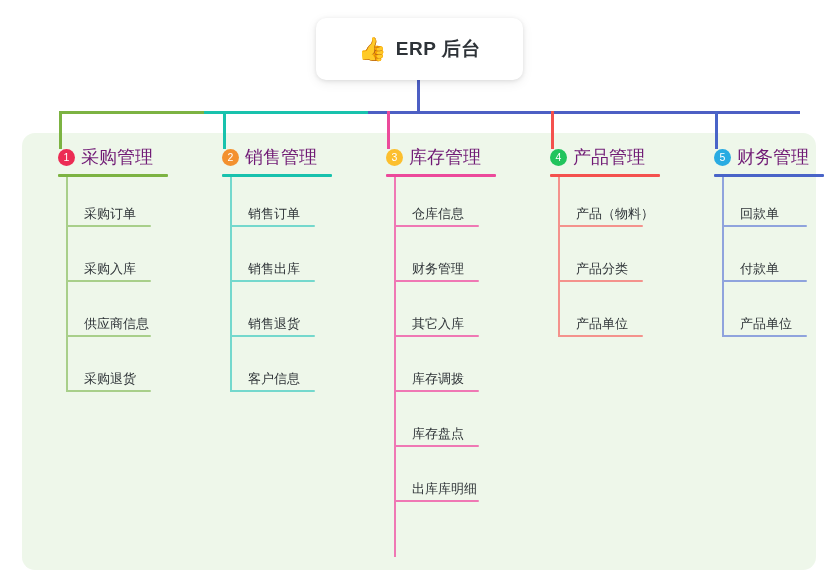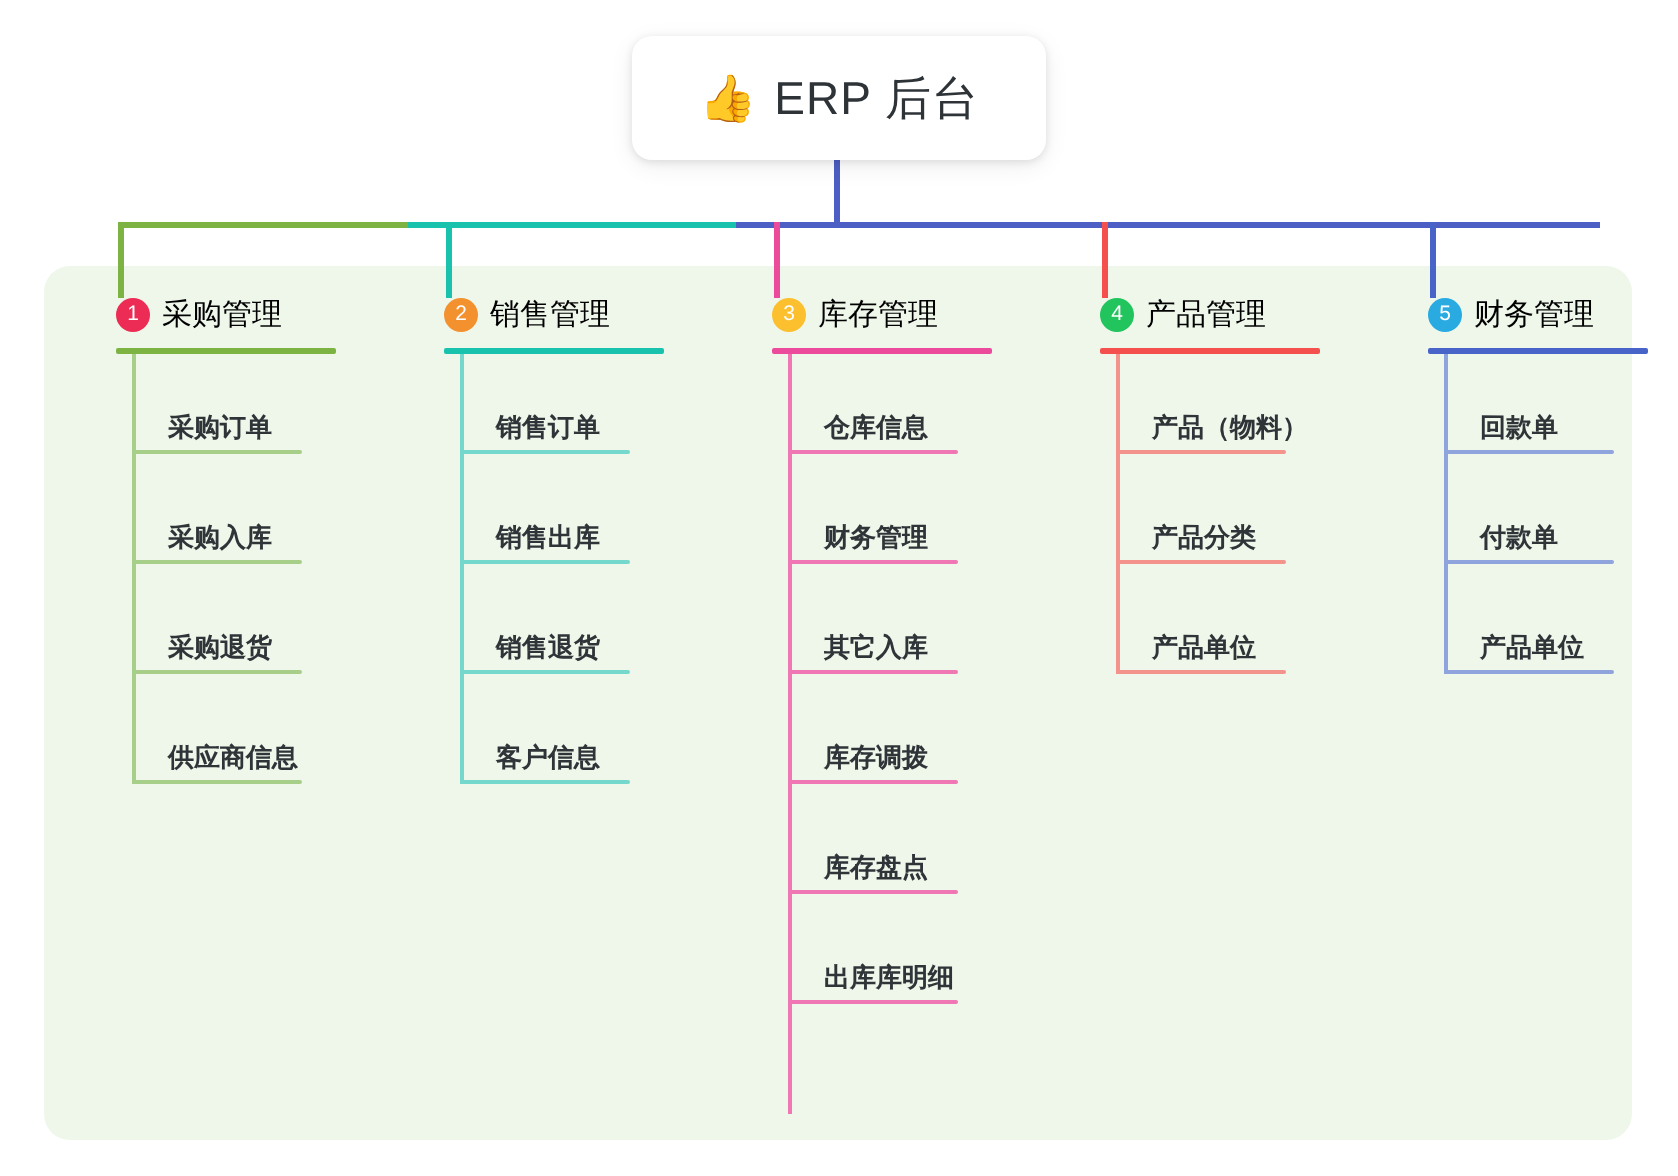--- a/index.html
+++ b/index.html
@@ -30,24 +30,25 @@
     align-items: center;
     justify-content: center;
     gap: 9px;
   }
   #root-emoji {
     font-size: 23px;
     line-height: 1;
     display: inline-block;
   }
   #root-title {
-    font-size: 23px;
+    font-size: 19px;
     color: #2e3338;
     letter-spacing: 0.5px;
     white-space: nowrap;
+    font-weight: bold;
   }
 
   
   #connectors {
     position: absolute;
     left: 0;
     top: 0;
     width: 839px;
     height: 588px;
     pointer-events: none;
@@ -89,22 +90,22 @@
     height: 17px;
     border-radius: 50%;
     color: #ffffff;
     font-size: 10.5px;
     line-height: 17px;
     text-align: center;
     font-weight: normal;
     flex: 0 0 auto;
   }
   .col-title {
-    font-size: 15px;
-    color: #000000;
+    font-size: 18px;
+    color: #701a75;
     white-space: nowrap;
   }
   .col-rule {
     position: absolute;
     left: 18px;
     top: 29px;
     width: 110px;
     height: 3px;
     border-radius: 1px;
   }
@@ -116,21 +117,20 @@
   }
   .spine {
     position: absolute;
     left: 0;
     top: 0;
     width: 2px;
   }
   .item {
     position: relative;
     height: 55px;
-    font-weight: bold;
   }
   .item-label {
     position: absolute;
     left: 18px;
     bottom: 9px;
     font-size: 13px;
     color: #2f3438;
     white-space: nowrap;
   }
   .item-rule {
@@ -175,27 +175,27 @@
         <div class="spine" style="background: rgb(168, 207, 138); height: 215px;"></div>
         <div class="item">
           <span class="item-label">采购订单</span>
           <div class="item-rule" style="background: rgb(168, 207, 138);"></div>
         </div>
         <div class="item">
           <span class="item-label">采购入库</span>
           <div class="item-rule" style="background: rgb(168, 207, 138);"></div>
         </div>
         <div class="item">
+          <span class="item-label">供应商信息</span>
+          <div class="item-rule" style="background: rgb(168, 207, 138);"></div>
+        </div>
+        <div class="item">
           <span class="item-label">采购退货</span>
           <div class="item-rule" style="background: rgb(168, 207, 138);"></div>
         </div>
-        <div class="item">
-          <span class="item-label">供应商信息</span>
-          <div class="item-rule" style="background: rgb(168, 207, 138);"></div>
-        </div>
       </div>
     </div>
     <div class="column" style="left: 204px;">
       <div class="col-header">
         <span class="badge" style="background: rgb(243, 145, 47);">2</span>
         <span class="col-title">销售管理</span>
       </div>
       <div class="col-rule" style="background: rgb(24, 194, 173);"></div>
       <div class="col-body">
         <div class="spine" style="background: rgb(116, 216, 205); height: 215px;"></div>

